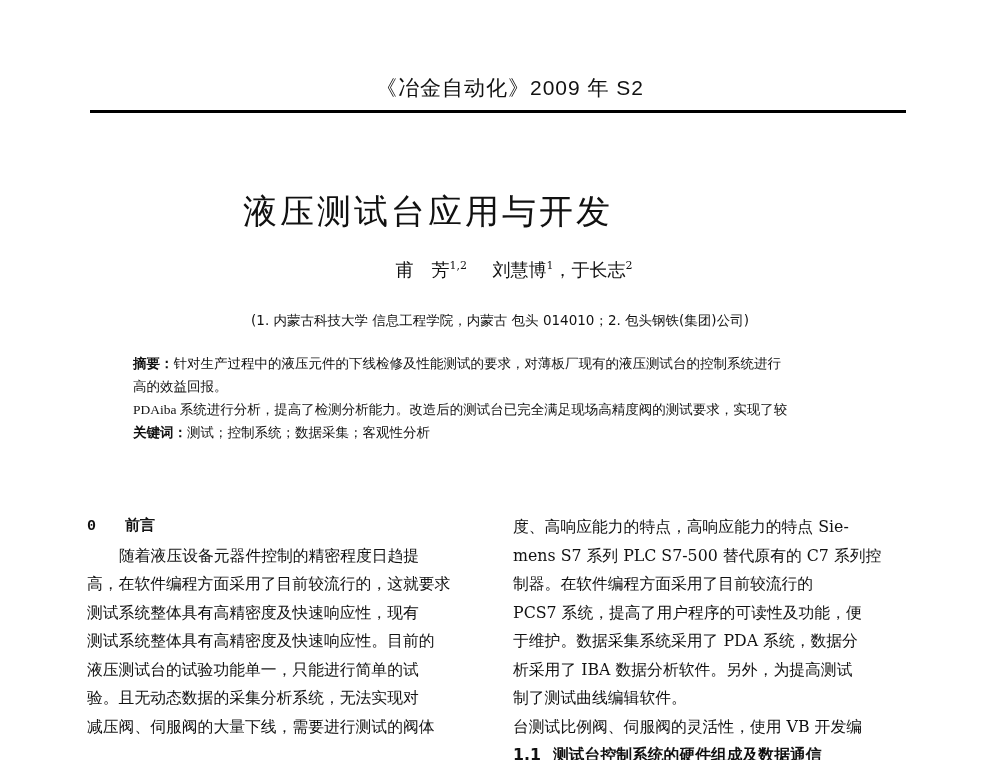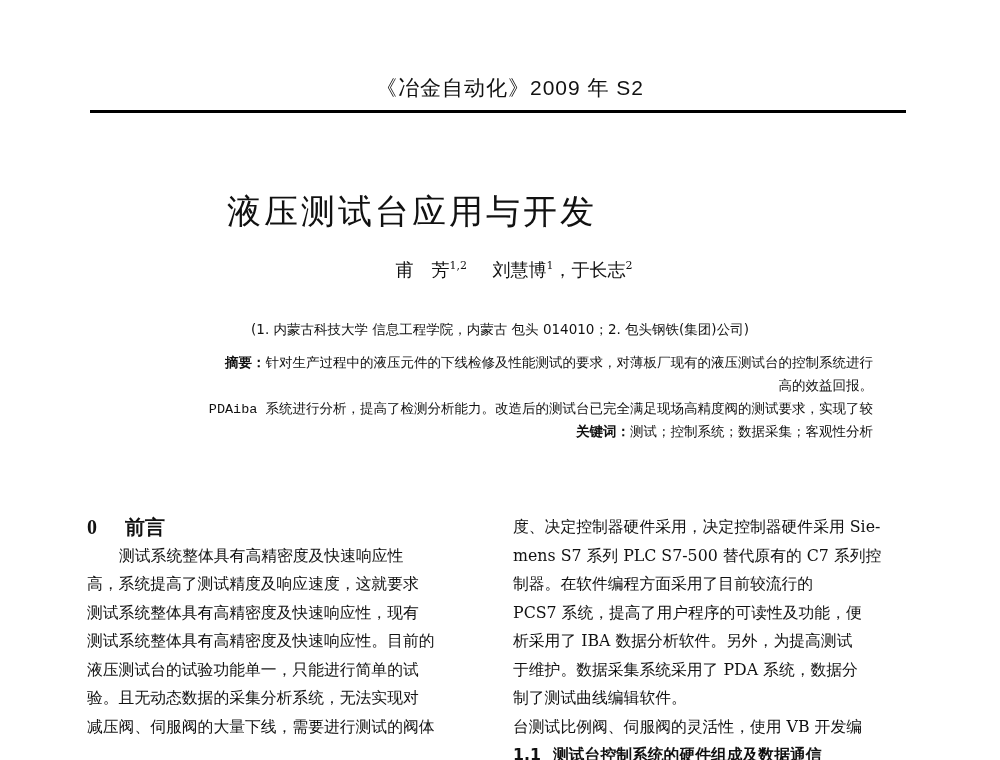--- a/index.html
+++ b/index.html
@@ -28,21 +28,21 @@
   .header-rule {
     position: absolute;
     left: 90px;
     top: 110px;
     width: 816px;
     height: 3px;
     background: #000000;
   }
   .title {
     position: absolute;
-    left: 0;
+    left: 16px;
     top: 189px;
     width: 824px;
     text-align: center;
     font-family: "DejaVu Sans", sans-serif;
     font-size: 34px;
     font-weight: normal;
     letter-spacing: 3px;
   }
   .authors {
     position: absolute;
@@ -54,53 +54,52 @@
     font-family: "DejaVu Serif", serif;
     margin-left: 14px;
   }
   .authors sup {
     font-size: 11px;
   }
   .author-sep { display: inline-block; width: 14px; }
   .affiliation {
     position: absolute;
     left: 0;
-    top: 321px;
+    top: 312px;
     width: 1000px;
     text-align: center;
     font-size: 13.5px;
     font-family: "DejaVu Sans", sans-serif;
   }
   .abstract {
     position: absolute;
     left: 133px;
     top: 352px;
     width: 740px;
     font-size: 13.5px;
     line-height: 23px;
-    font-family: Liberation Mono, monospace;
-    text-align: right;
+    font-family: Liberation Serif, serif;
   }
   .abstract .line { white-space: nowrap; height: 23px; }
   .abstract .label { font-weight: bold; }
   .column {
     position: absolute;
     top: 513px;
     width: 405px;
     font-size: 15.8px;
     line-height: 28.5px;
     font-family: "DejaVu Serif", serif;
   }
   .col-left { left: 87px; }
   .col-right { left: 513px; }
   .column .line { white-space: nowrap; height: 28.5px; }
   .section-heading {
-    font-family: Liberation Serif, serif;
+    font-family: Liberation Mono, monospace;
     font-weight: bold;
-    font-size: 20px;
+    font-size: 15px;
   }
   .section-heading .num { display: inline-block; width: 38px; }
   .indent { padding-left: 32px; }
   .subsection-heading {
     font-family: "DejaVu Sans", sans-serif;
     font-weight: bold;
     font-size: 15.8px;
   }
   .subsection-heading .num { display: inline-block; width: 40px; }
 </style>
@@ -128,34 +127,34 @@
   <div class="line">PDAiba 系统进行分析，提高了检测分析能力。改造后的测试台已完全满足现场高精度阀的测试要求，实现了较</div>
   <div class="line">
     <span class="label">关键词：</span><span>测试；控制系统；数据采集；客观性分析</span>
   </div>
 </div>
 
 <div class="column col-left">
   <div class="line section-heading">
     <span class="num">0</span><span>前言</span>
   </div>
-  <div class="line indent">测试系统整体具有高精密度及快速响应性</div>
-  <div class="line">高，系统提高了测试精度及响应速度，这就要求</div>
+  <div class="line indent">随着液压设备元器件控制的精密程度日趋提</div>
+  <div class="line">高，在软件编程方面采用了目前较流行的，这就要求</div>
   <div class="line">测试系统整体具有高精密度及快速响应性，现有</div>
   <div class="line">测试系统整体具有高精密度及快速响应性。目前的</div>
   <div class="line">液压测试台的试验功能单一，只能进行简单的试</div>
   <div class="line">验。且无动态数据的采集分析系统，无法实现对</div>
   <div class="line">减压阀、伺服阀的大量下线，需要进行测试的阀体</div>
 </div>
 
 <div class="column col-right">
-  <div class="line">度、决定控制器硬件采用，决定控制器硬件采用 Sie-</div>
+  <div class="line">度、高响应能力的特点，高响应能力的特点 Sie-</div>
   <div class="line">mens S7 系列 PLC S7-500 替代原有的 C7 系列控</div>
   <div class="line">制器。在软件编程方面采用了目前较流行的</div>
   <div class="line">PCS7 系统，提高了用户程序的可读性及功能，便</div>
+  <div class="line">于维护。数据采集系统采用了 PDA 系统，数据分</div>
   <div class="line">析采用了 IBA 数据分析软件。另外，为提高测试</div>
-  <div class="line">于维护。数据采集系统采用了 PDA 系统，数据分</div>
   <div class="line">制了测试曲线编辑软件。</div>
   <div class="line">台测试比例阀、伺服阀的灵活性，使用 VB 开发编</div>
   <div class="line subsection-heading">
     <span class="num">1.1</span><span>测试台控制系统的硬件组成及数据通信</span>
   </div>
 </div>
 
 </body></html>

